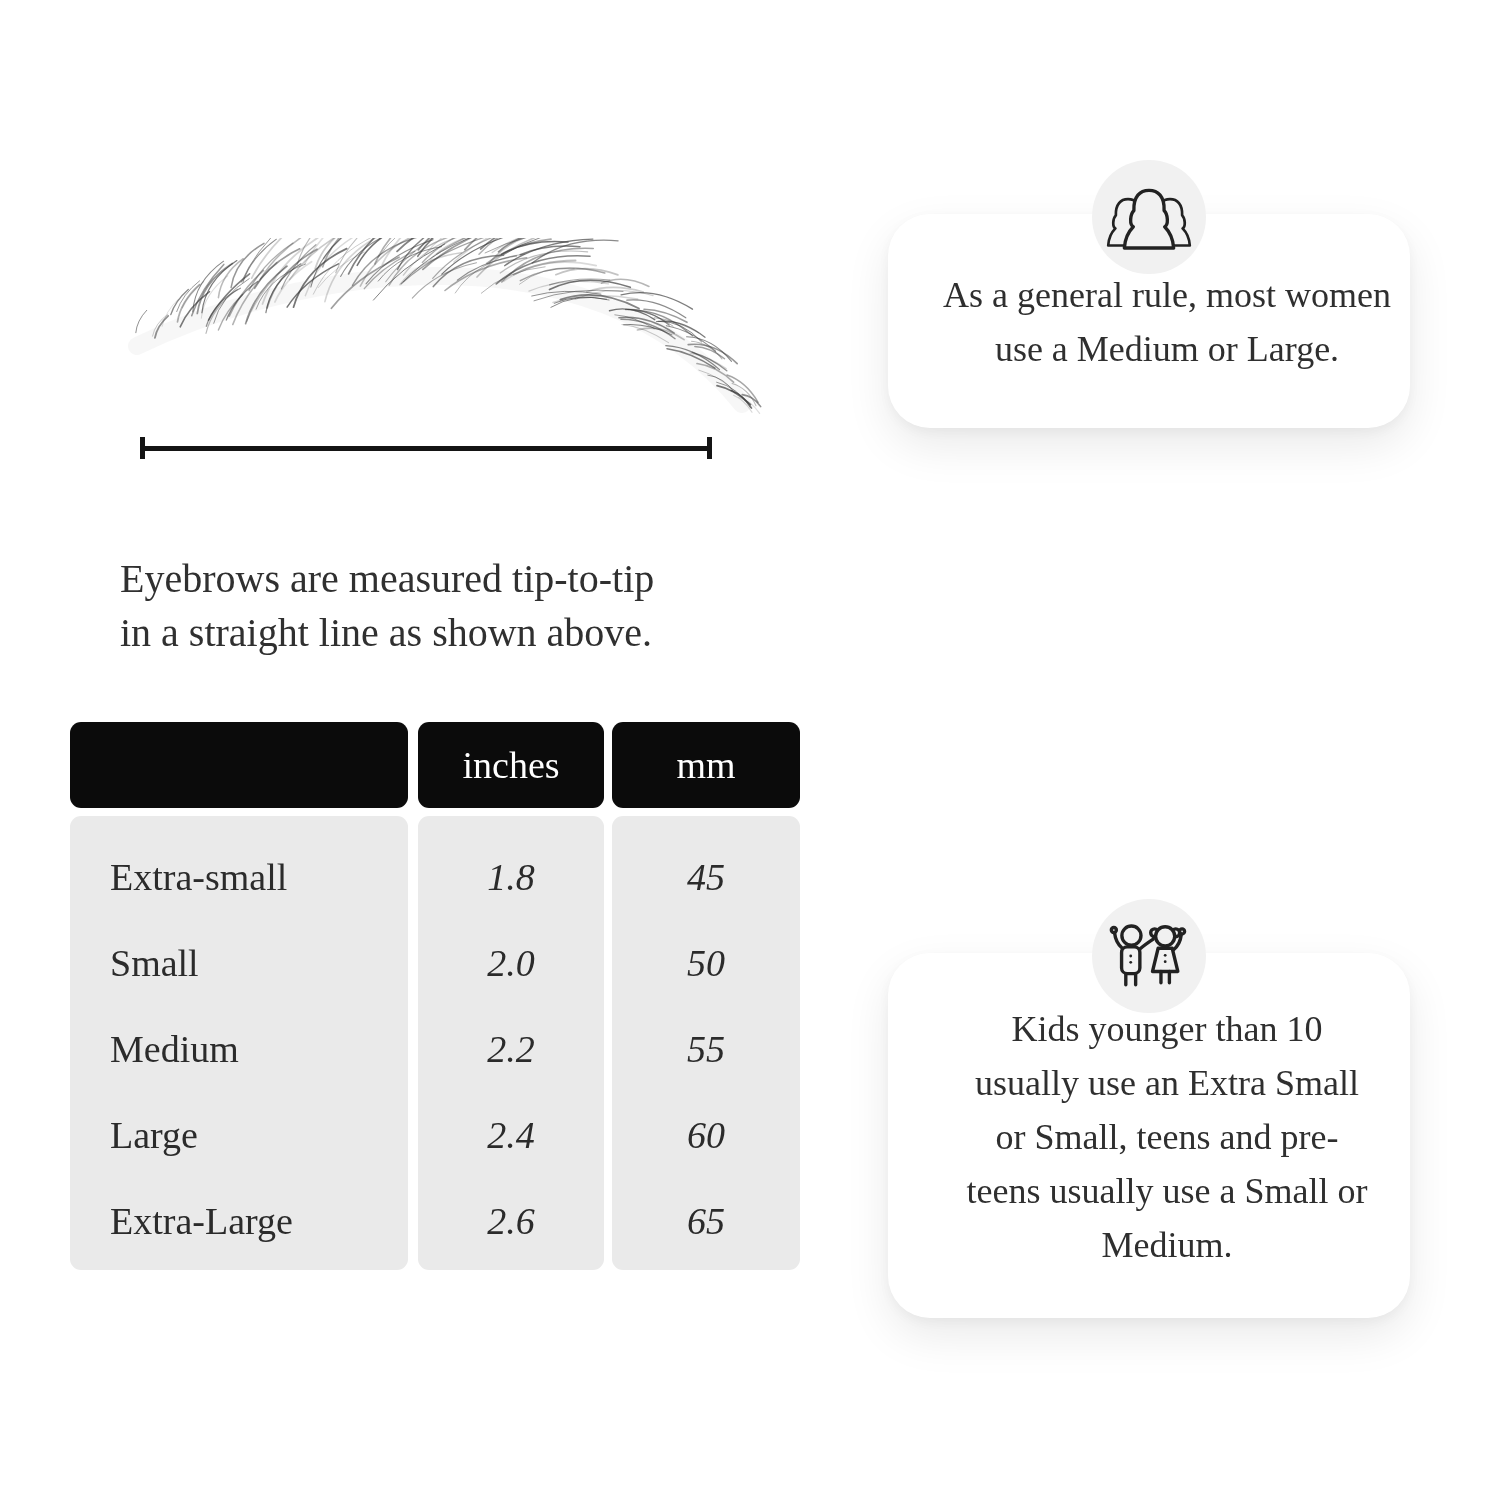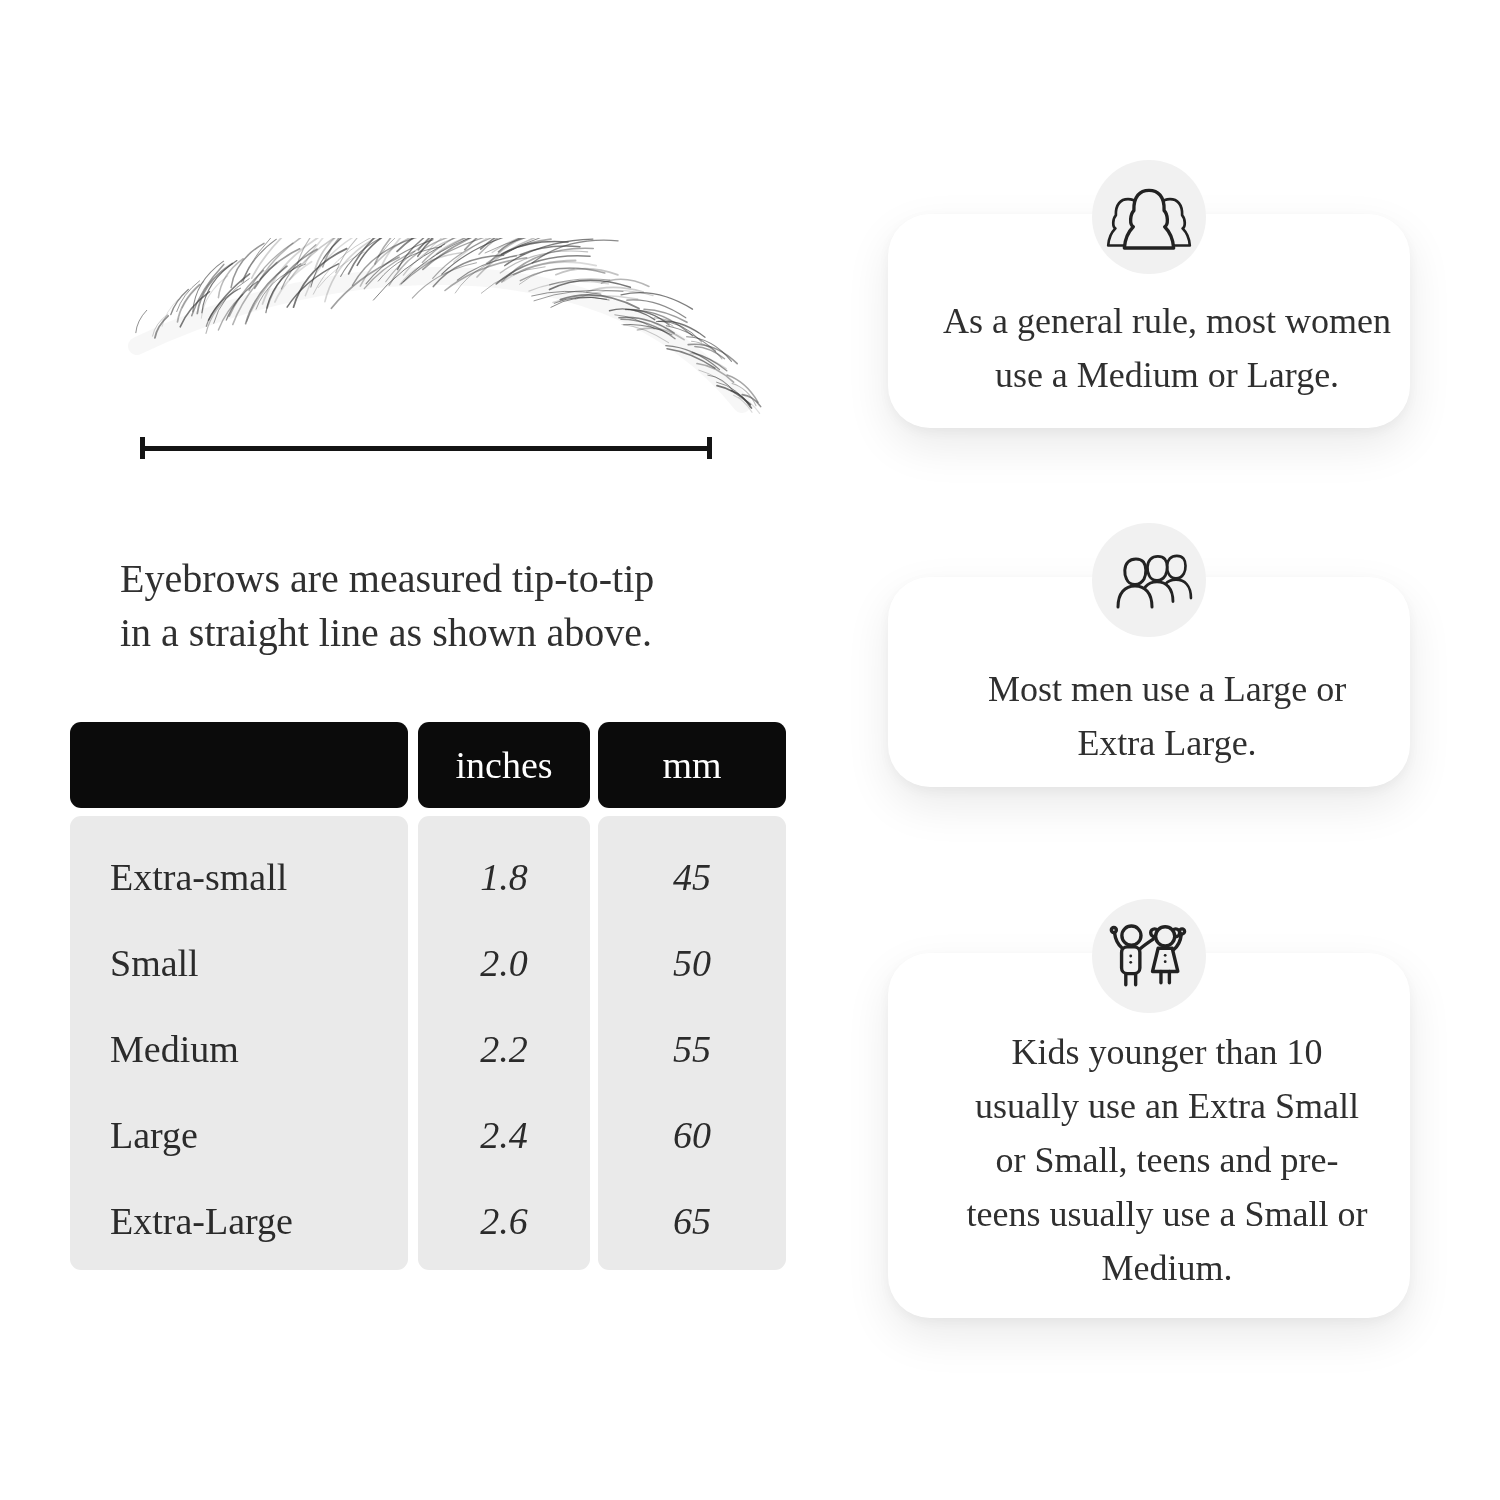--- a/index.html
+++ b/index.html
@@ -17,38 +17,38 @@
     content:'';position:absolute;left:0;right:0;top:50%;margin-top:-2.5px;height:5px;background:#141414;
   }
   .figure-caption{
     position:absolute;left:120px;top:520px;width:648px;
     font-size:40px;line-height:54px;color:#303030;margin-top:32px;
   }
   
   .size-table{position:absolute;left:70px;top:722px;display:flex;}
   .size-col{display:flex;flex-direction:column;}
   .col-name{width:338px;margin-right:10px;}
-  .col-inches{width:172px;margin-right:8px;text-align:center;}
+  .col-inches{width:186px;margin-right:8px;text-align:center;}
   .col-mm{width:188px;}
   .th{
     height:86px;background:#0b0b0b;border-radius:11px;color:#ffffff;
     display:flex;align-items:center;justify-content:center;font-size:38px;
   }
   .tb{
     margin-top:8px;height:454px;background:#eaeaea;border-radius:11px;
     display:flex;flex-direction:column;padding:18px 0 6px 0;box-sizing:border-box;
   }
   .cell{flex:1;display:flex;align-items:center;font-size:38px;color:#2b2b2b;}
   .cell.lbl{justify-content:flex-start;padding-left:40px;}
   .cell.num{justify-content:center;font-style:italic;}
   
   .card{
     position:absolute;left:888px;width:522px;background:#ffffff;border-radius:42px;
     box-shadow:0 18px 45px rgba(0,0,0,0.085),0 4px 12px rgba(0,0,0,0.04);
-    display:flex;align-items:center;justify-content:center;box-sizing:border-box;padding-left:36px;
+    display:flex;align-items:flex-start;justify-content:center;box-sizing:border-box;padding-left:36px;
   }
   #card-women{top:214px;height:214px;padding-top:54px;}
   #card-men{top:577px;height:210px;padding-top:68px;}
   #card-kids{top:953px;height:365px;padding-top:49px;}
   .card p{margin:0;text-align:center;font-size:36px;line-height:54px;color:#2f2f2f;}
   #card-women p{width:500px;}
   #card-men p{width:430px;}
   #card-kids p{width:410px;}
   .icon-circle{
     position:absolute;width:114px;height:114px;border-radius:50%;background:#f1f1f1;
@@ -281,39 +281,20 @@
           <path class="ico-fill" d="M -14,6 C -17.5,4.5 -17,-5 -13.5,-8.5 C -14,-21 -8,-26.5 0,-26.5 C 8,-26.5 14,-21 13.5,-8.5 C 17,-5 17.5,4.5 14,6 C 19,11 21.5,17 22,25 L -22,25 C -21.5,17 -19,11 -14,6 Z"></path>
         </g>
         <g transform="translate(0,3) scale(1.12)">
           <path class="ico-fill" d="M -14,6 C -17.5,4.5 -17,-5 -13.5,-8.5 C -14,-21 -8,-26.5 0,-26.5 C 8,-26.5 14,-21 13.5,-8.5 C 17,-5 17.5,4.5 14,6 C 19,11 21.5,17 22,25 L -22,25 C -21.5,17 -19,11 -14,6 Z"></path>
         </g>
       </svg>
     </div>
     <p>As a general rule, most women use a Medium or Large.</p>
   </div>
 
-  <div class="card" id="card-men">
-    <div class="icon-circle">
-      <svg width="96" height="72" viewBox="-48 -36 96 72">
-        <g transform="translate(27,-3) scale(0.88)">
-          <path class="ico-fill" d="M -17,24 C -17,10 -10,3 0,3 C 10,3 17,10 17,24"></path>
-          <path class="ico-fill" d="M -8.5,-4 C -11,-9 -11,-17 -7,-21 C -3,-25 5,-25 8.5,-21 C 11.5,-17 11.5,-9 9,-4 C 7,-0.5 5,1.5 0,1.5 C -5,1.5 -7,-0.5 -8.5,-4 Z"></path>
-        </g>
-        <g transform="translate(8,-1) scale(0.94)">
-          <path class="ico-fill" d="M -17,24 C -17,10 -10,3 0,3 C 10,3 17,10 17,24"></path>
-          <path class="ico-fill" d="M -8.5,-4 C -11,-9 -11,-17 -7,-21 C -3,-25 5,-25 8.5,-21 C 11.5,-17 11.5,-9 9,-4 C 7,-0.5 5,1.5 0,1.5 C -5,1.5 -7,-0.5 -8.5,-4 Z"></path>
-        </g>
-        <g transform="translate(-14,3)">
-          <path class="ico-fill" d="M -17,24 C -17,10 -10,3 0,3 C 10,3 17,10 17,24"></path>
-          <path class="ico-fill" d="M -8.5,-4 C -11,-9 -11,-17 -7,-21 C -3,-25 5,-25 8.5,-21 C 11.5,-17 11.5,-9 9,-4 C 7,-0.5 5,1.5 0,1.5 C -5,1.5 -7,-0.5 -8.5,-4 Z"></path>
-        </g>
-      </svg>
-    </div>
-    <p>Most men use a Large or Extra Large.</p>
-  </div>
 
   <div class="card" id="card-kids">
     <div class="icon-circle">
       <svg width="90" height="80" viewBox="-32 -28 64 56">
 
         <path class="kid" d="M -19,-5.5 C -22,-8 -24,-12 -24.5,-16.5"></path>
         <circle class="kid" cx="-25" cy="-18.5" r="1.8"></circle>
         <path class="kid" d="M -6.5,-5 C -3,-8 0,-10 3,-12"></path>
         <rect class="kid-fill" x="-19.5" y="-6.5" width="13" height="19" rx="4"></rect>
         <path class="kid" d="M -16.5,12.5 L -16.5,20.5"></path>

